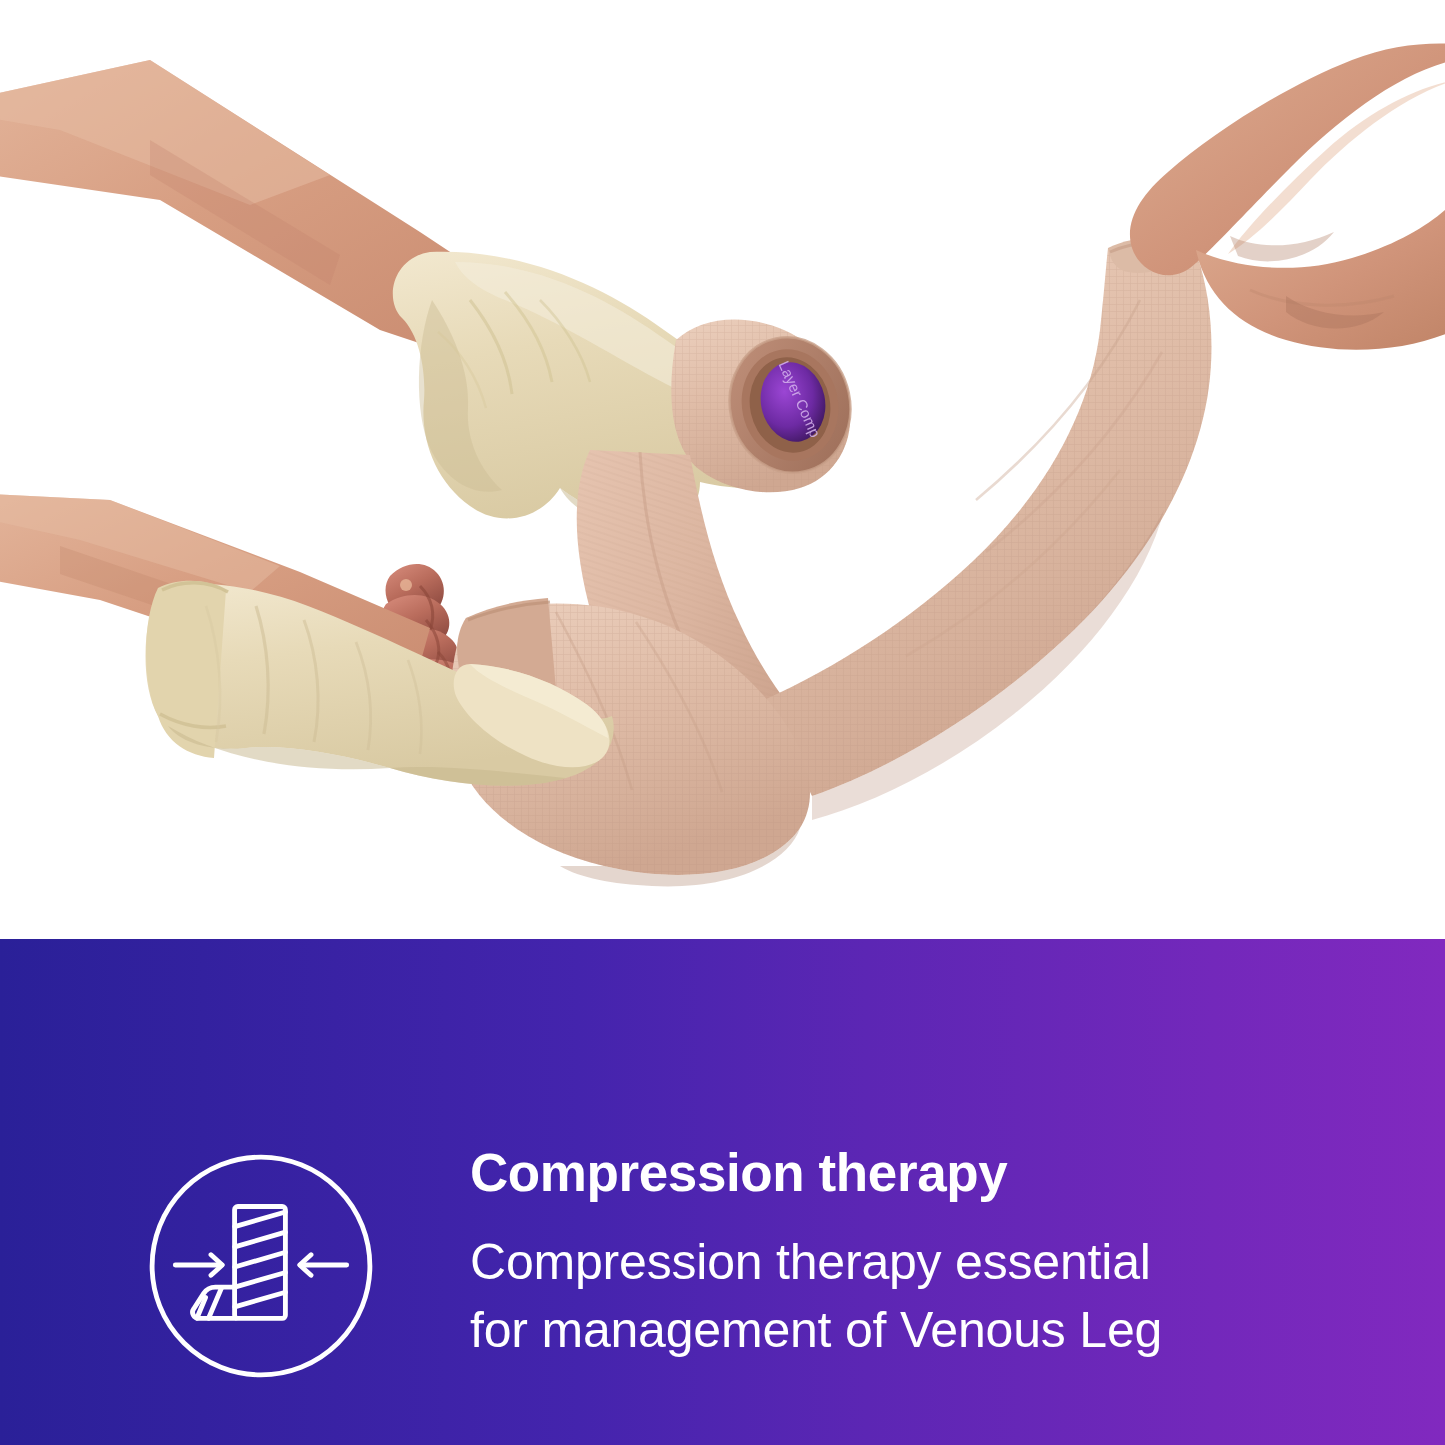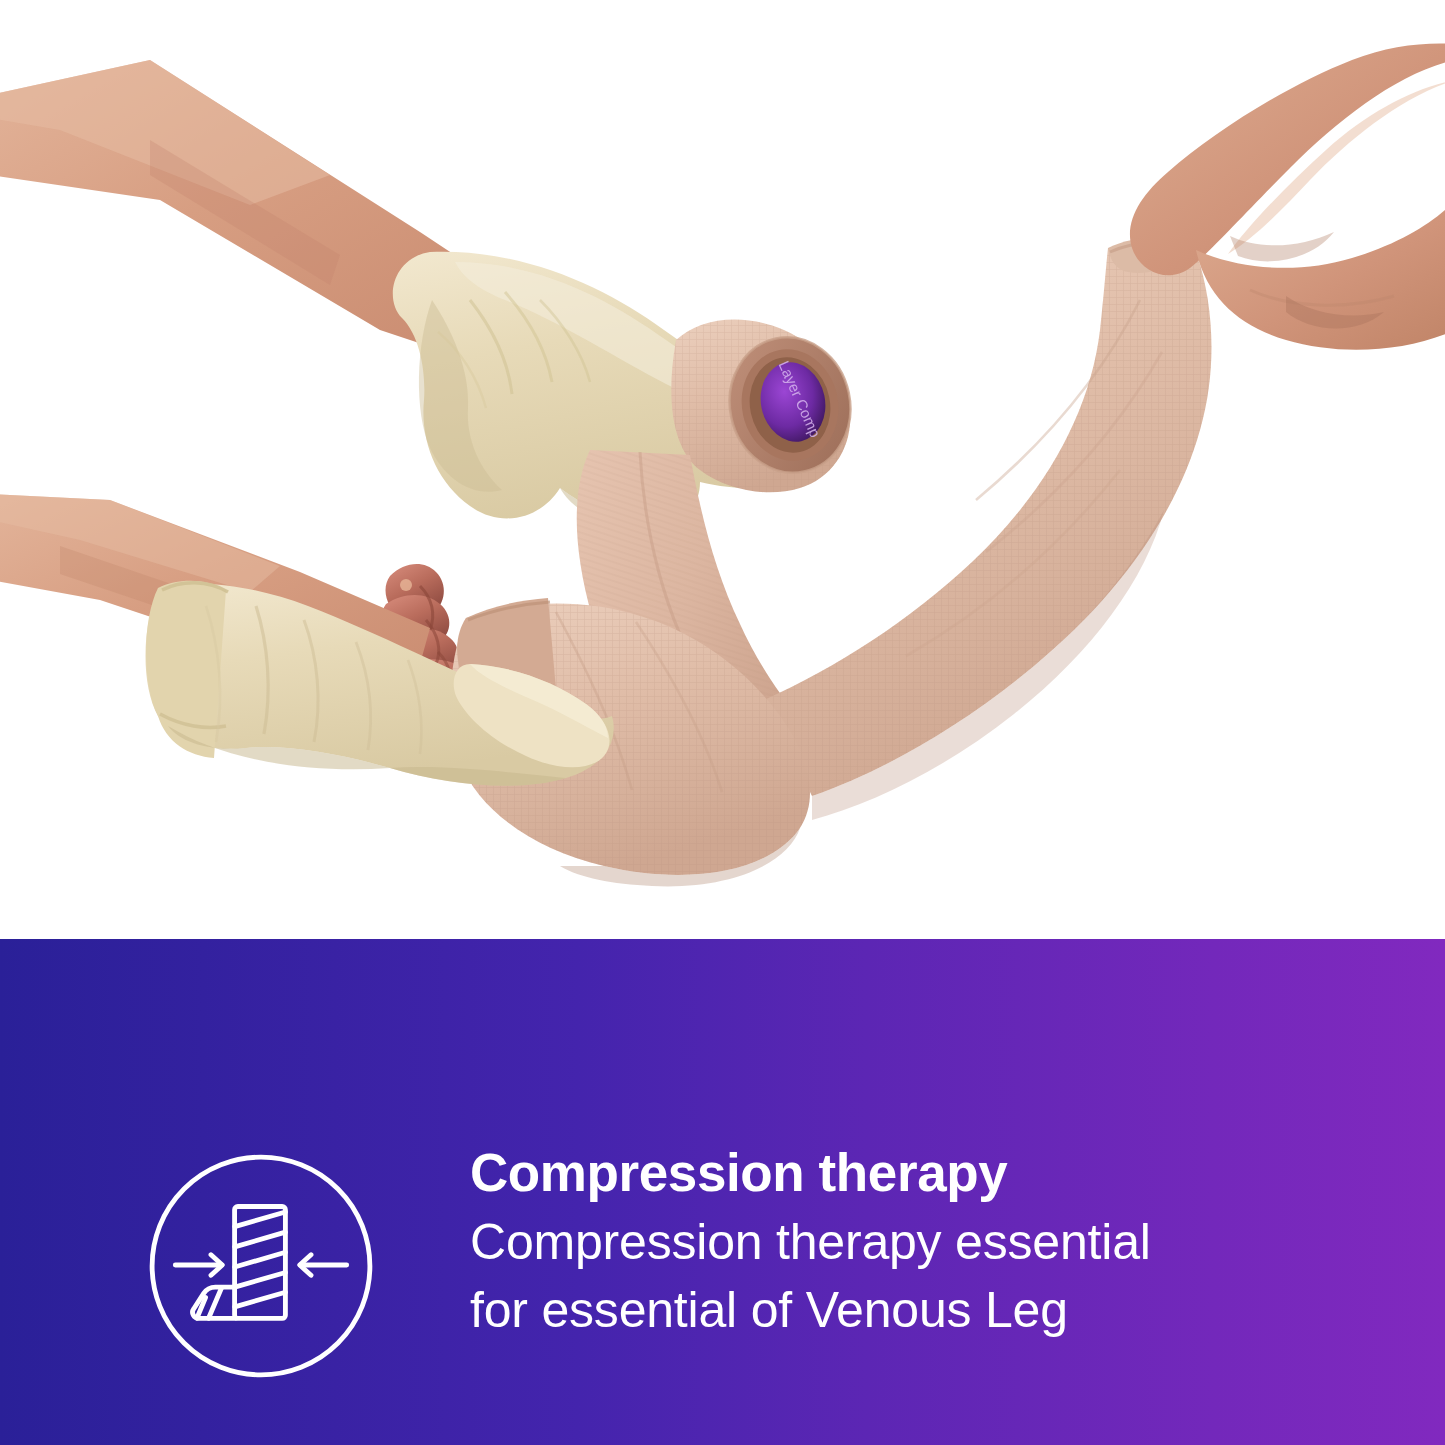--- a/index.html
+++ b/index.html
@@ -78,21 +78,21 @@
     line-height: 1.22;
     white-space: nowrap;
   }
 
   .banner-body {
     color: #ffffff;
     font-family: "Liberation Sans", sans-serif;
     font-size: 50px;
     font-weight: 400;
     line-height: 1.36;
-    margin-top: 2px;
+    margin-top: 22px;
     letter-spacing: -0.2px;
   }
   .banner-body .ln { display: block; white-space: nowrap; }
 </style>
 </head>
 <body>
 
 <div id="page">
 
   <div class="photo-area">
@@ -341,20 +341,20 @@
             <path d="M102.5 59.5 h-23"></path>
             <path d="M84.8 54.4 L79.2 59.5 L84.8 64.6"></path>
           </g>
         </svg>
       </div>
 
       <div class="text-block">
         <div class="banner-title">Compression therapy</div>
         <div class="banner-body">
           <span class="ln">Compression therapy essential</span>
-          <span class="ln">for essential of Venous Leg</span>
+          <span class="ln">for management of Venous Leg</span>
         </div>
       </div>
 
     </div>
   </div>
 
 </div>
 
 </body></html>

